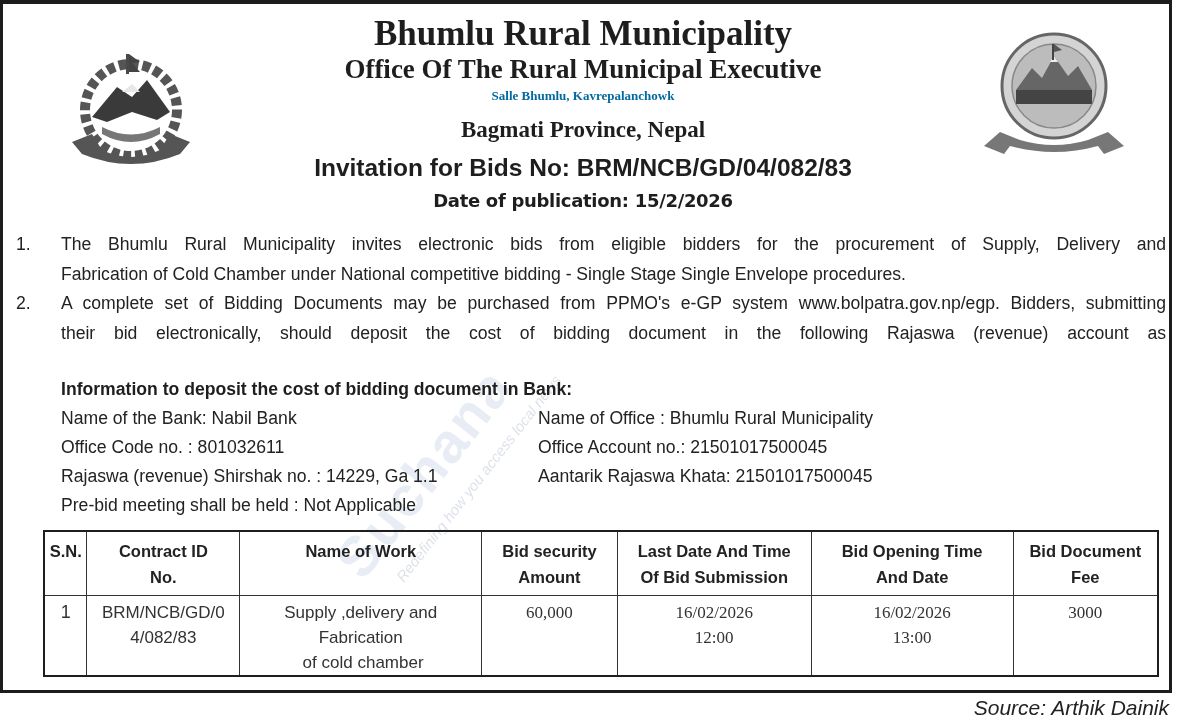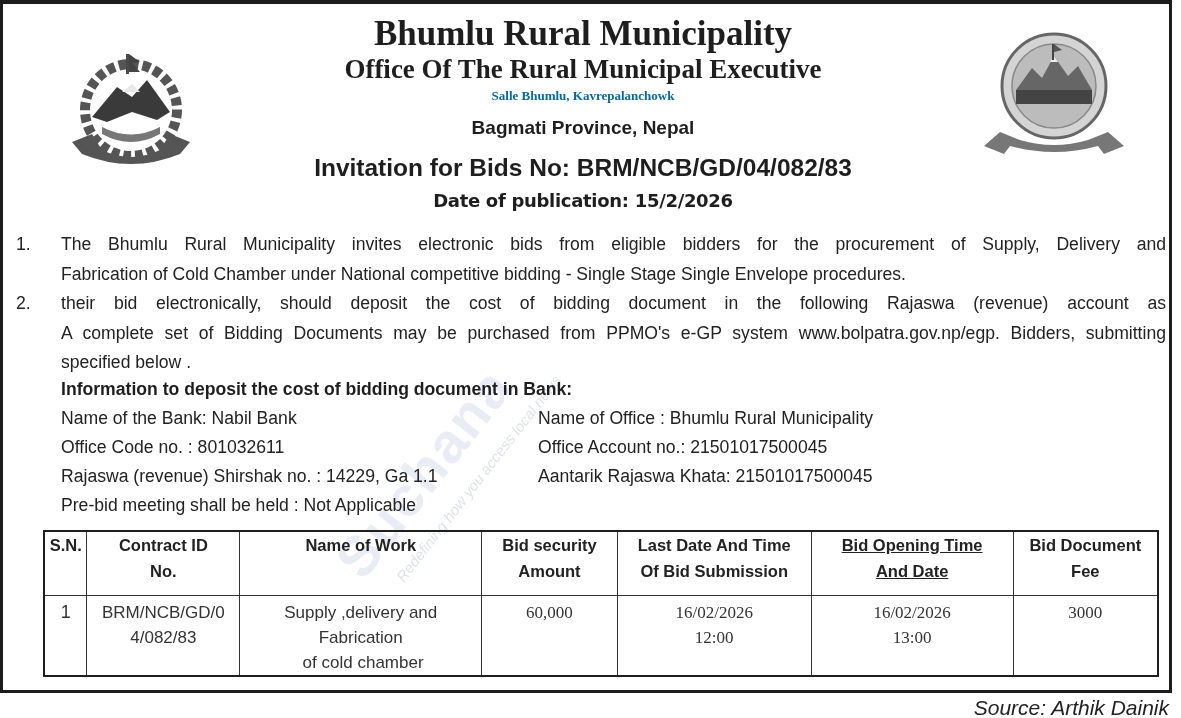--- a/index.html
+++ b/index.html
@@ -2,21 +2,21 @@
 <html><head>
 <meta charset="utf-8">
 <style>
   html, body { margin: 0; padding: 0; background: #ffffff; }
   body { width: 1181px; height: 718px; position: relative; overflow: hidden; font-family: "Liberation Sans", sans-serif; color: #1a1a1a; }
   .frame { position: absolute; left: 0; top: 0; width: 1166px; height: 686px; border: 3px solid #1c1c1c; border-top-width: 4px; background: #fff; }
   .header { position: absolute; left: 0; top: 0; width: 1166px; text-align: center; }
   .h-title { position: absolute; top: 14px; left: 0; width: 100%; font-family: "Liberation Serif", serif; font-weight: bold; font-size: 35px; color: #1e1e1e; }
   .h-office { position: absolute; top: 54px; left: 0; width: 100%; font-family: "Liberation Serif", serif; font-weight: bold; font-size: 27px; color: #1e1e1e; }
   .h-addr { position: absolute; top: 88px; left: 0; width: 100%; font-family: "Liberation Serif", serif; font-weight: bold; font-size: 13px; color: #0369a1; }
-  .h-prov { position: absolute; top: 117px; left: 0; width: 100%; font-family: Liberation Sans, sans-serif; font-weight: bold; font-size: 19px; color: #1e1e1e; }
+  .h-prov { position: absolute; top: 117px; left: 0; width: 100%; font-family: Liberation Serif, serif; font-weight: bold; font-size: 23px; color: #1e1e1e; }
   .h-ifb { position: absolute; top: 154px; left: 0; width: 100%; font-family: "Liberation Sans", sans-serif; font-weight: bold; font-size: 24.5px; color: #1e1e1e; }
   .h-date { position: absolute; top: 190px; left: 0; width: 100%; font-family: "DejaVu Sans", sans-serif; font-weight: bold; font-size: 18px; color: #1e1e1e; letter-spacing: -0.3px; }
 
   .emblem { position: absolute; left: 62px; top: 42px; width: 138px; height: 130px; }
   .muni-logo { position: absolute; left: 980px; top: 28px; width: 148px; height: 140px; }
 
   .body-text { position: absolute; left: 0; top: 0; font-family: "Liberation Sans", sans-serif; font-size: 17.6px; color: #222; }
   .num { position: absolute; left: 16px; }
   .para { position: absolute; left: 61px; width: 1105px; text-align: justify; line-height: 29.5px; }
   .para1 { top: 230px; }
@@ -26,24 +26,24 @@
   .p-line { display: block; text-align: justify; text-align-last: justify; white-space: nowrap; }
   .p-line.last { text-align-last: left; }
 
   .bank-head { position: absolute; left: 61px; top: 379px; font-weight: bold; font-size: 17.6px; color: #1e1e1e; }
   .bank-l { position: absolute; left: 61px; font-size: 17.6px; color: #222; }
   .bank-r { position: absolute; left: 538px; font-size: 17.6px; color: #222; }
   .r1 { top: 408px; } .r2 { top: 437px; } .r3 { top: 466px; } .r4 { top: 495px; }
 
   table.bids { position: absolute; left: 43px; top: 530px; width: 1116px; border-collapse: collapse; border: 2px solid #1e1e1e; }
   table.bids th, table.bids td { border: 1px solid #333; vertical-align: top; text-align: center; padding: 0; }
-  table.bids th { font-family: "Liberation Sans", sans-serif; font-weight: bold; font-size: 16.5px; color: #222; height: 64px; line-height: 26px; box-sizing: border-box; }
+  table.bids th { font-family: "Liberation Sans", sans-serif; font-weight: bold; font-size: 16.5px; color: #222; height: 64px; line-height: 26px; padding-top: 6px; box-sizing: border-box; }
   table.bids td { height: 80px; font-size: 17px; color: #333; line-height: 25px; padding-top: 4px; box-sizing: border-box; }
   .c-sn { width: 42px; } .c-id { width: 150px; } .c-work { width: 237px; } .c-sec { width: 133px; }
-  .c-last { width: 190px; } .c-open { width: 198px; text-decoration: underline; } .c-fee { width: 142px; }
+  .c-last { width: 190px; } .c-open { width: 198px; } .c-fee { width: 142px; }
   td.serif { font-family: "Liberation Serif", serif; font-size: 19px; color: #333; }
   td.work { text-align: left; padding-left: 8px; font-family: "Liberation Sans", sans-serif; }
   td.cid { font-family: "Liberation Sans", sans-serif; color: #444; }
 
   .source { position: absolute; right: 12px; top: 696px; font-family: "Liberation Sans", sans-serif; font-style: italic; font-size: 21px; color: #222; }
 
   .wm { position: absolute; pointer-events: none; }
   .wm-text { position: absolute; left: 300px; top: 440px; transform: rotate(-52deg); font-family: "Liberation Sans", sans-serif; font-weight: bold; font-size: 56px; color: rgba(150,170,210,0.22); letter-spacing: 2px; }
   .wm-sub { position: absolute; left: 350px; top: 470px; transform: rotate(-52deg); font-family: "Liberation Sans", sans-serif; font-style: italic; font-size: 15px; color: rgba(120,140,170,0.25); }
 </style>
@@ -88,23 +88,22 @@
 </div>
 
 <div class="body-text">
   <div class="num num1">1.</div>
   <div class="para para1">
     <span class="p-line">The Bhumlu Rural Municipality  invites  electronic bids from eligible bidders for the procurement of Supply, Delivery and</span>
     <span class="p-line last">Fabrication of Cold Chamber under National competitive bidding - Single Stage Single Envelope procedures.</span>
   </div>
   <div class="num num2">2.</div>
   <div class="para para2">
+    <span class="p-line">A complete set of Bidding Documents may be purchased from PPMO's e-GP system www.bolpatra.gov.np/egp. Bidders, submitting</span>
     <span class="p-line">their bid electronically, should deposit the cost of bidding document in the following Rajaswa (revenue) account as</span>
-    <span class="p-line">A complete set of Bidding Documents may be purchased from PPMO's e-GP system www.bolpatra.gov.np/egp. Bidders, submitting</span>
-    <span class="p-line last">specified  below  .</span>
   </div>
 </div>
 
 <div class="bank-head">Information to deposit the cost of bidding document in Bank:</div>
 <div class="bank-l r1">Name of the Bank: Nabil Bank</div>
 <div class="bank-l r2">Office Code no. : 801032611</div>
 <div class="bank-l r3">Rajaswa (revenue) Shirshak no. : 14229,  Ga 1.1</div>
 <div class="bank-l r4">Pre-bid meeting shall be held : Not Applicable</div>
 <div class="bank-r r1">Name of Office : Bhumlu Rural Municipality</div>
 <div class="bank-r r2">Office Account no.: 21501017500045</div>

